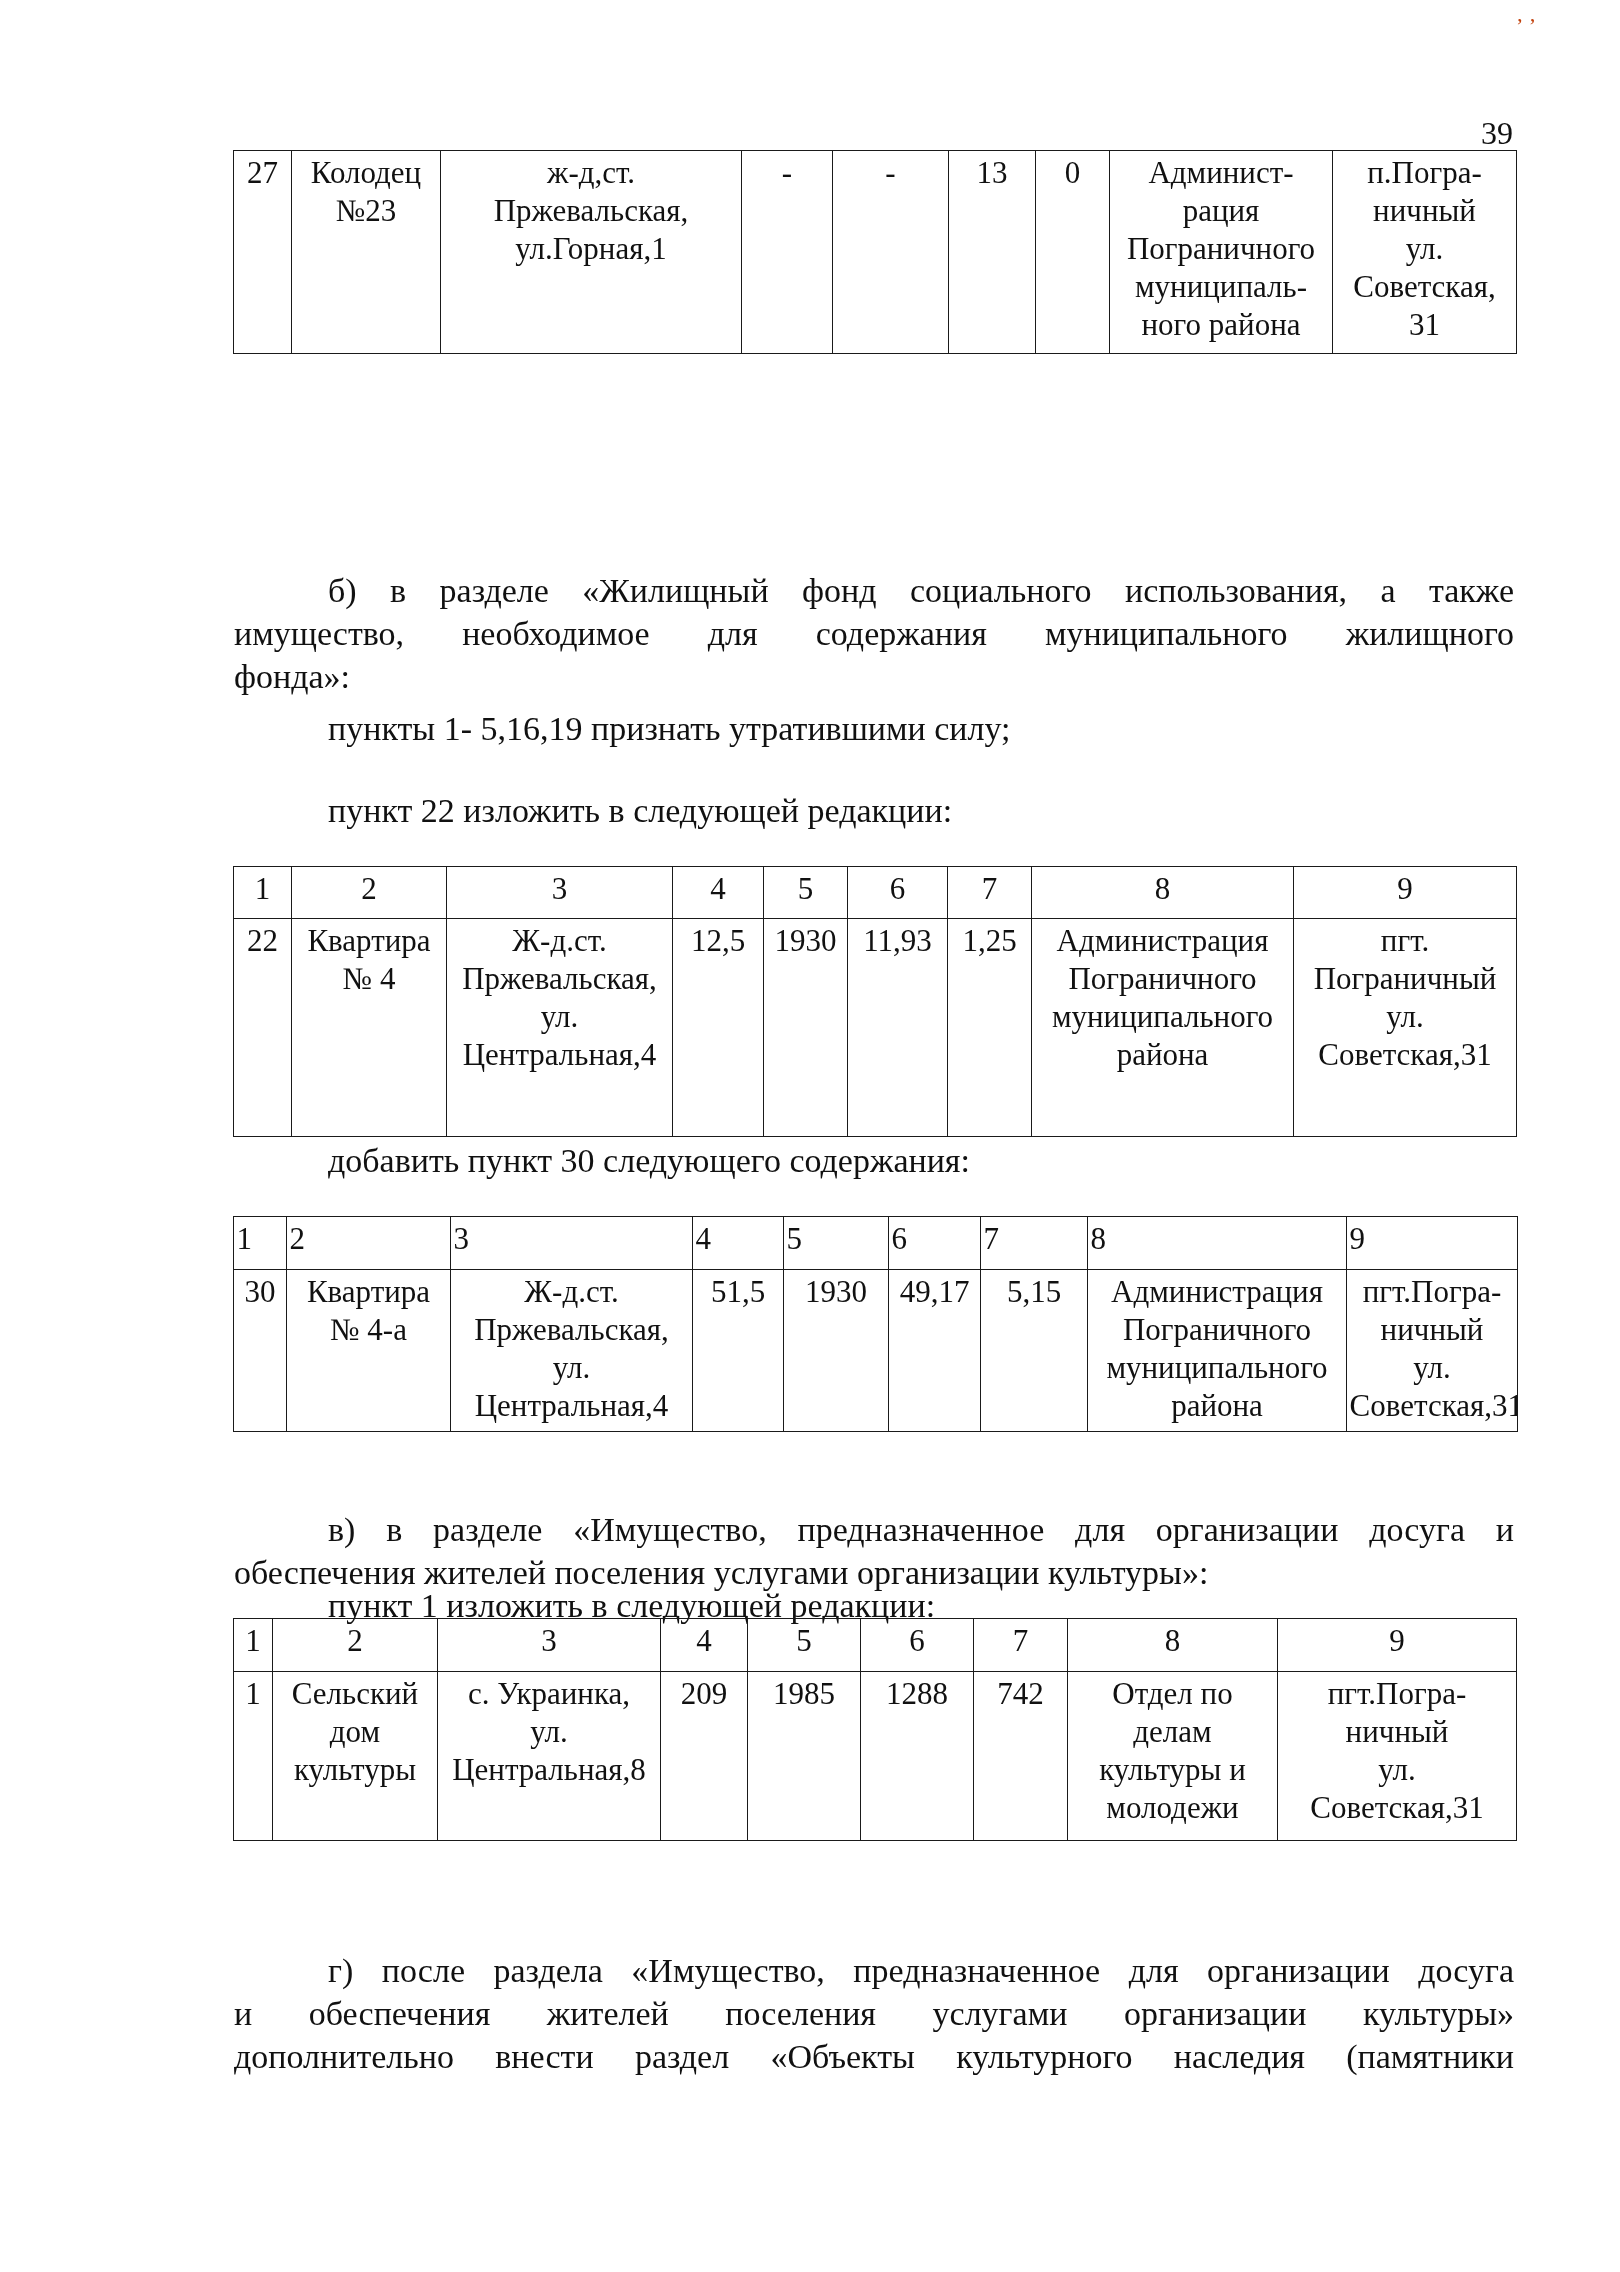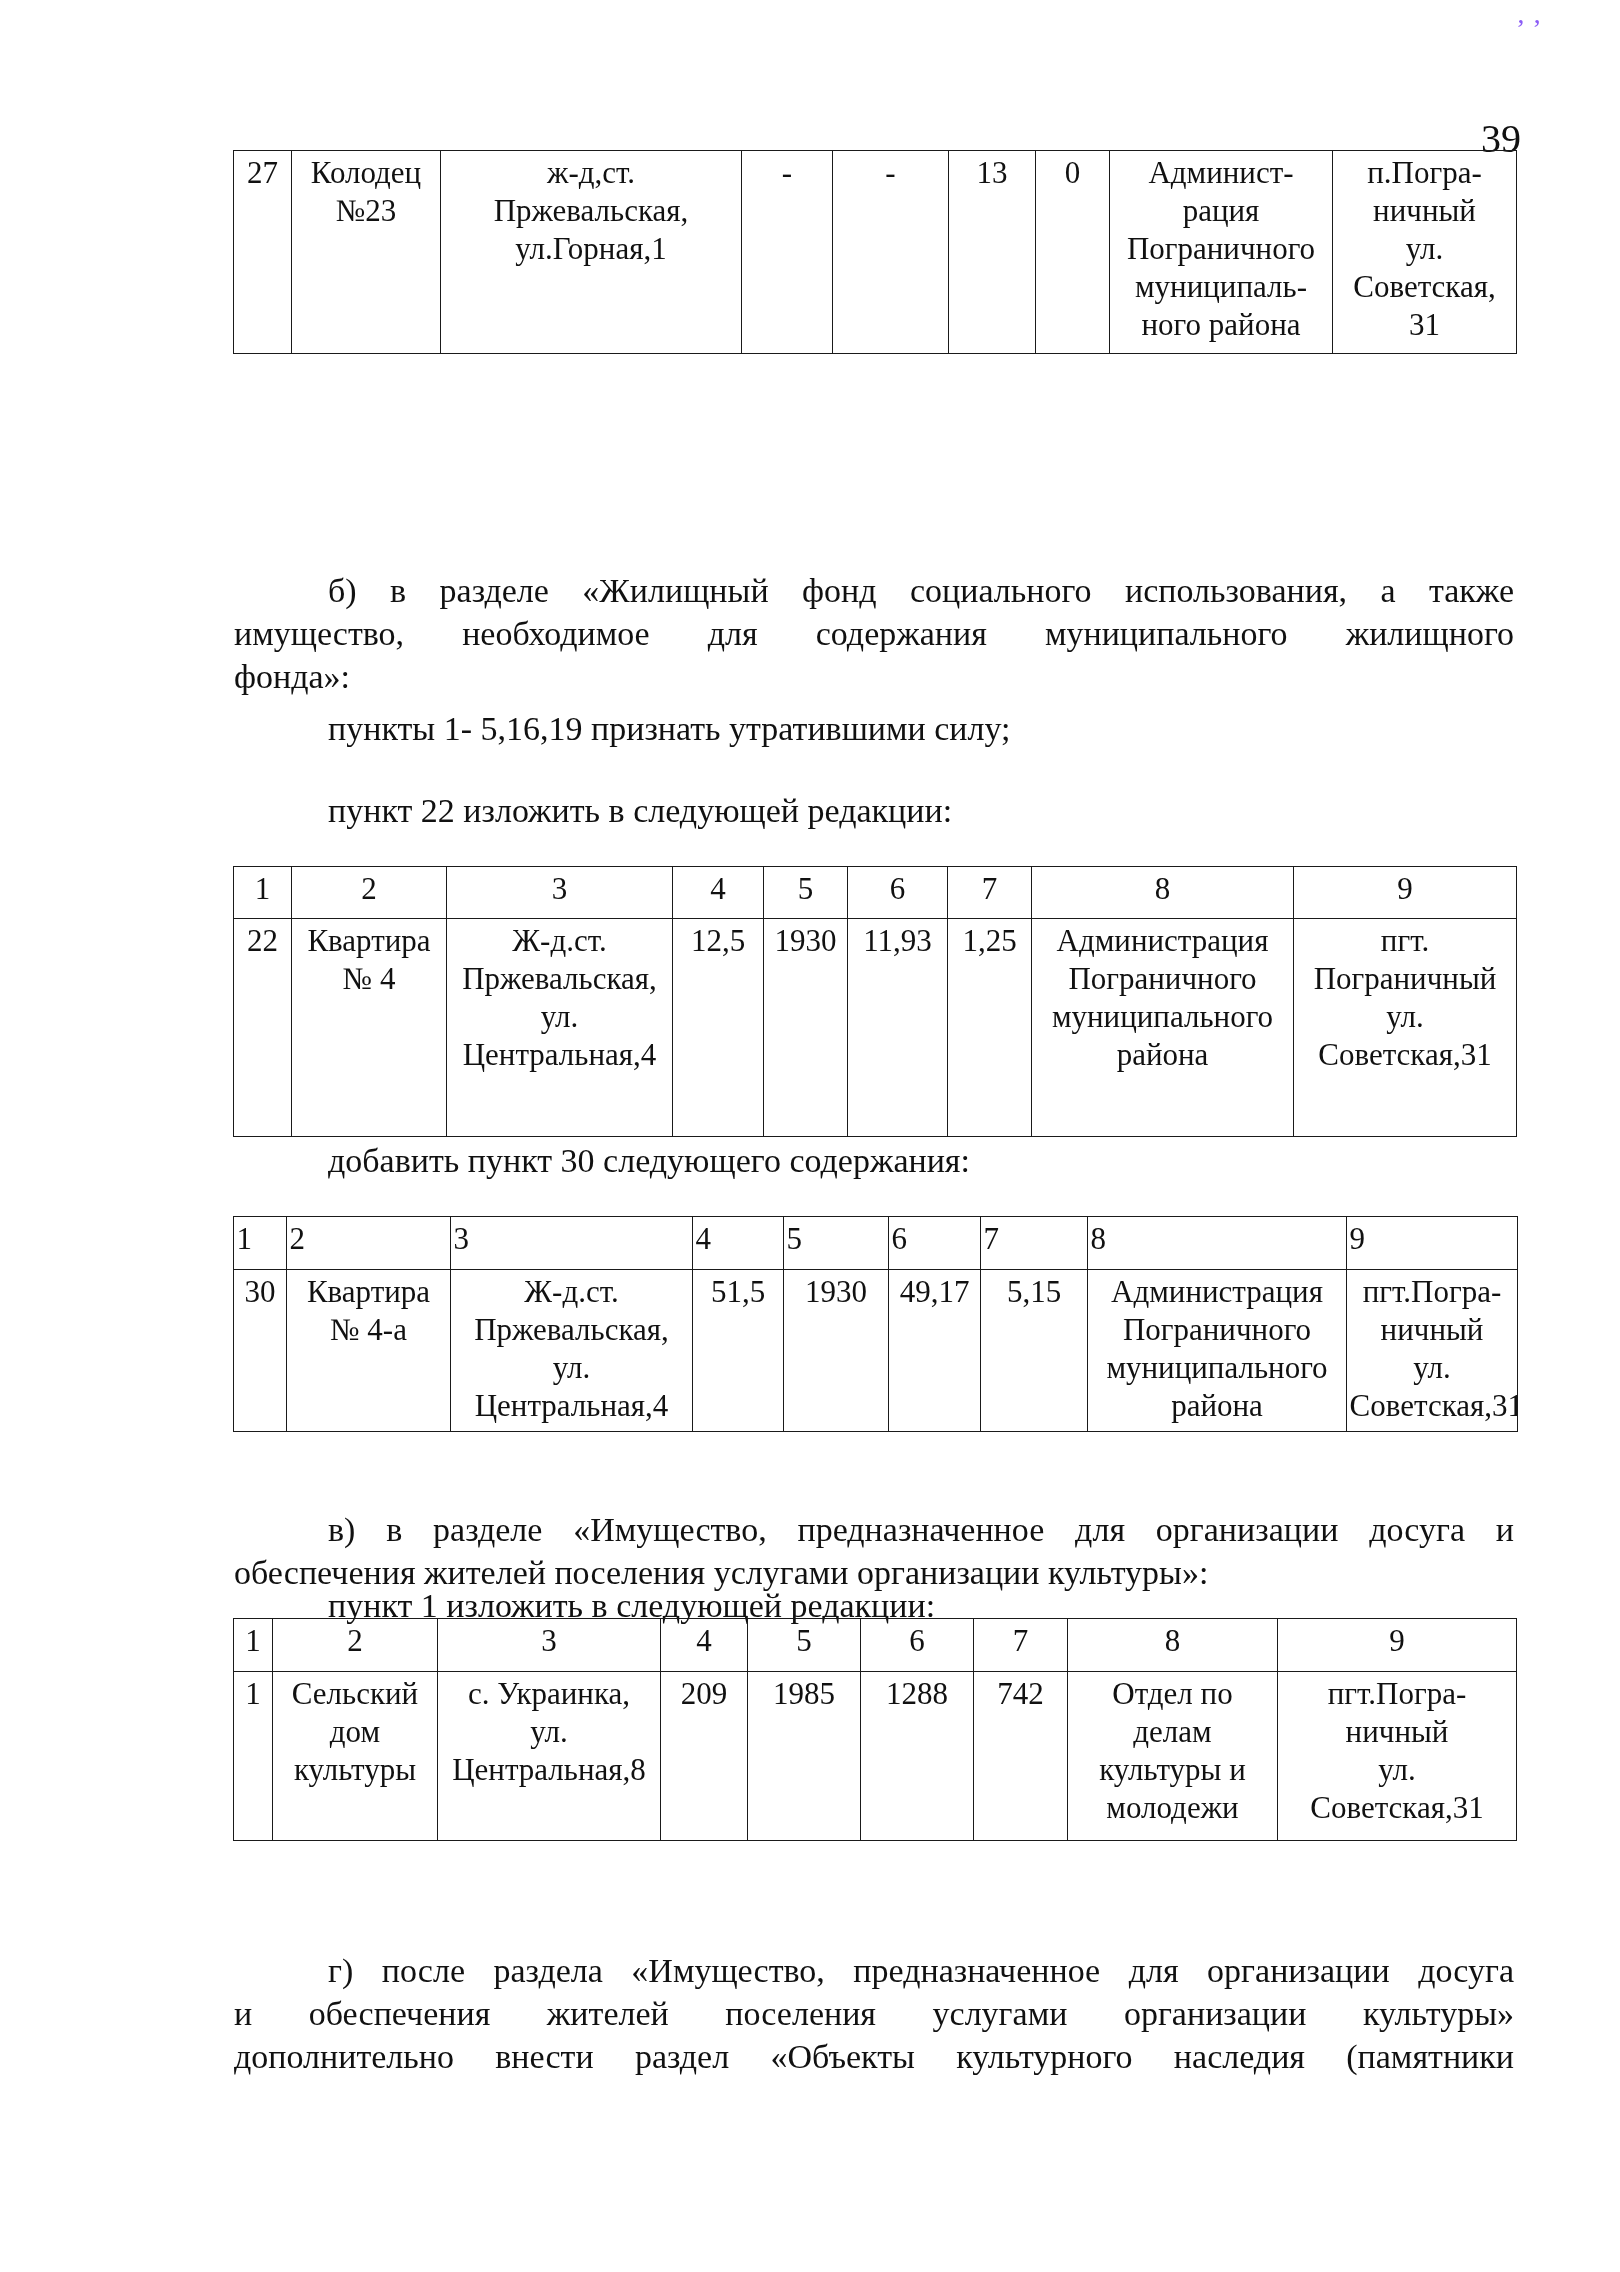--- a/index.html
+++ b/index.html
@@ -1,19 +1,19 @@
 <!DOCTYPE html>
 <html style="font-size:10.3px"><head>
 <meta charset="utf-8">
 <style>
   html, body { margin: 0; padding: 0; background: #ffffff; }
   body { width: 1621px; height: 2273px; position: relative; overflow: hidden;
          font-family: "Liberation Serif", "DejaVu Serif", serif; color: #111111; }
-  .page-num { position: absolute; left: 1481px; top: 115px; font-size: 40px; }
-  .scan-mark { position: absolute; left: 1516px; top: 13px; font-size: 28px; color: #8b5cf6; }
+  .page-num { position: absolute; left: 1481px; top: 115px; font-size: 32px; }
+  .scan-mark { position: absolute; left: 1516px; top: 13px; font-size: 22px; color: #c2410c; }
   table.doc { position: absolute; border-collapse: collapse; table-layout: fixed; }
   table.doc td { border: 1.6px solid #1a1a1a; vertical-align: top; text-align: center;
                  font-size: 31px; line-height: 38px; padding: 2.6px 2.6px 0 2.6px; overflow: hidden; }
   table.doc td.left { text-align: left; }
   .para { position: absolute; font-size: 34px; line-height: 43px; text-align: justify; }
   .para .ln { display: block; text-align-last: justify; white-space: nowrap; }
   .para .ln.last { text-align-last: left; }
   .indent { padding-left: 94px; }
   .single { position: absolute; font-size: 34px; line-height: 43px; white-space: nowrap; }
 </style>

